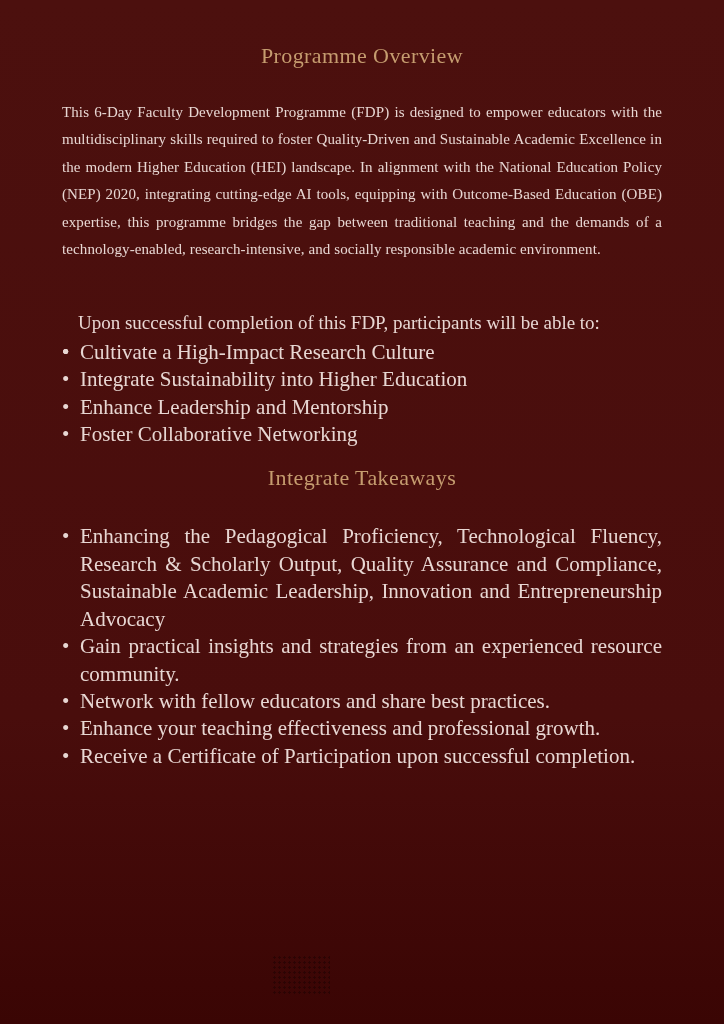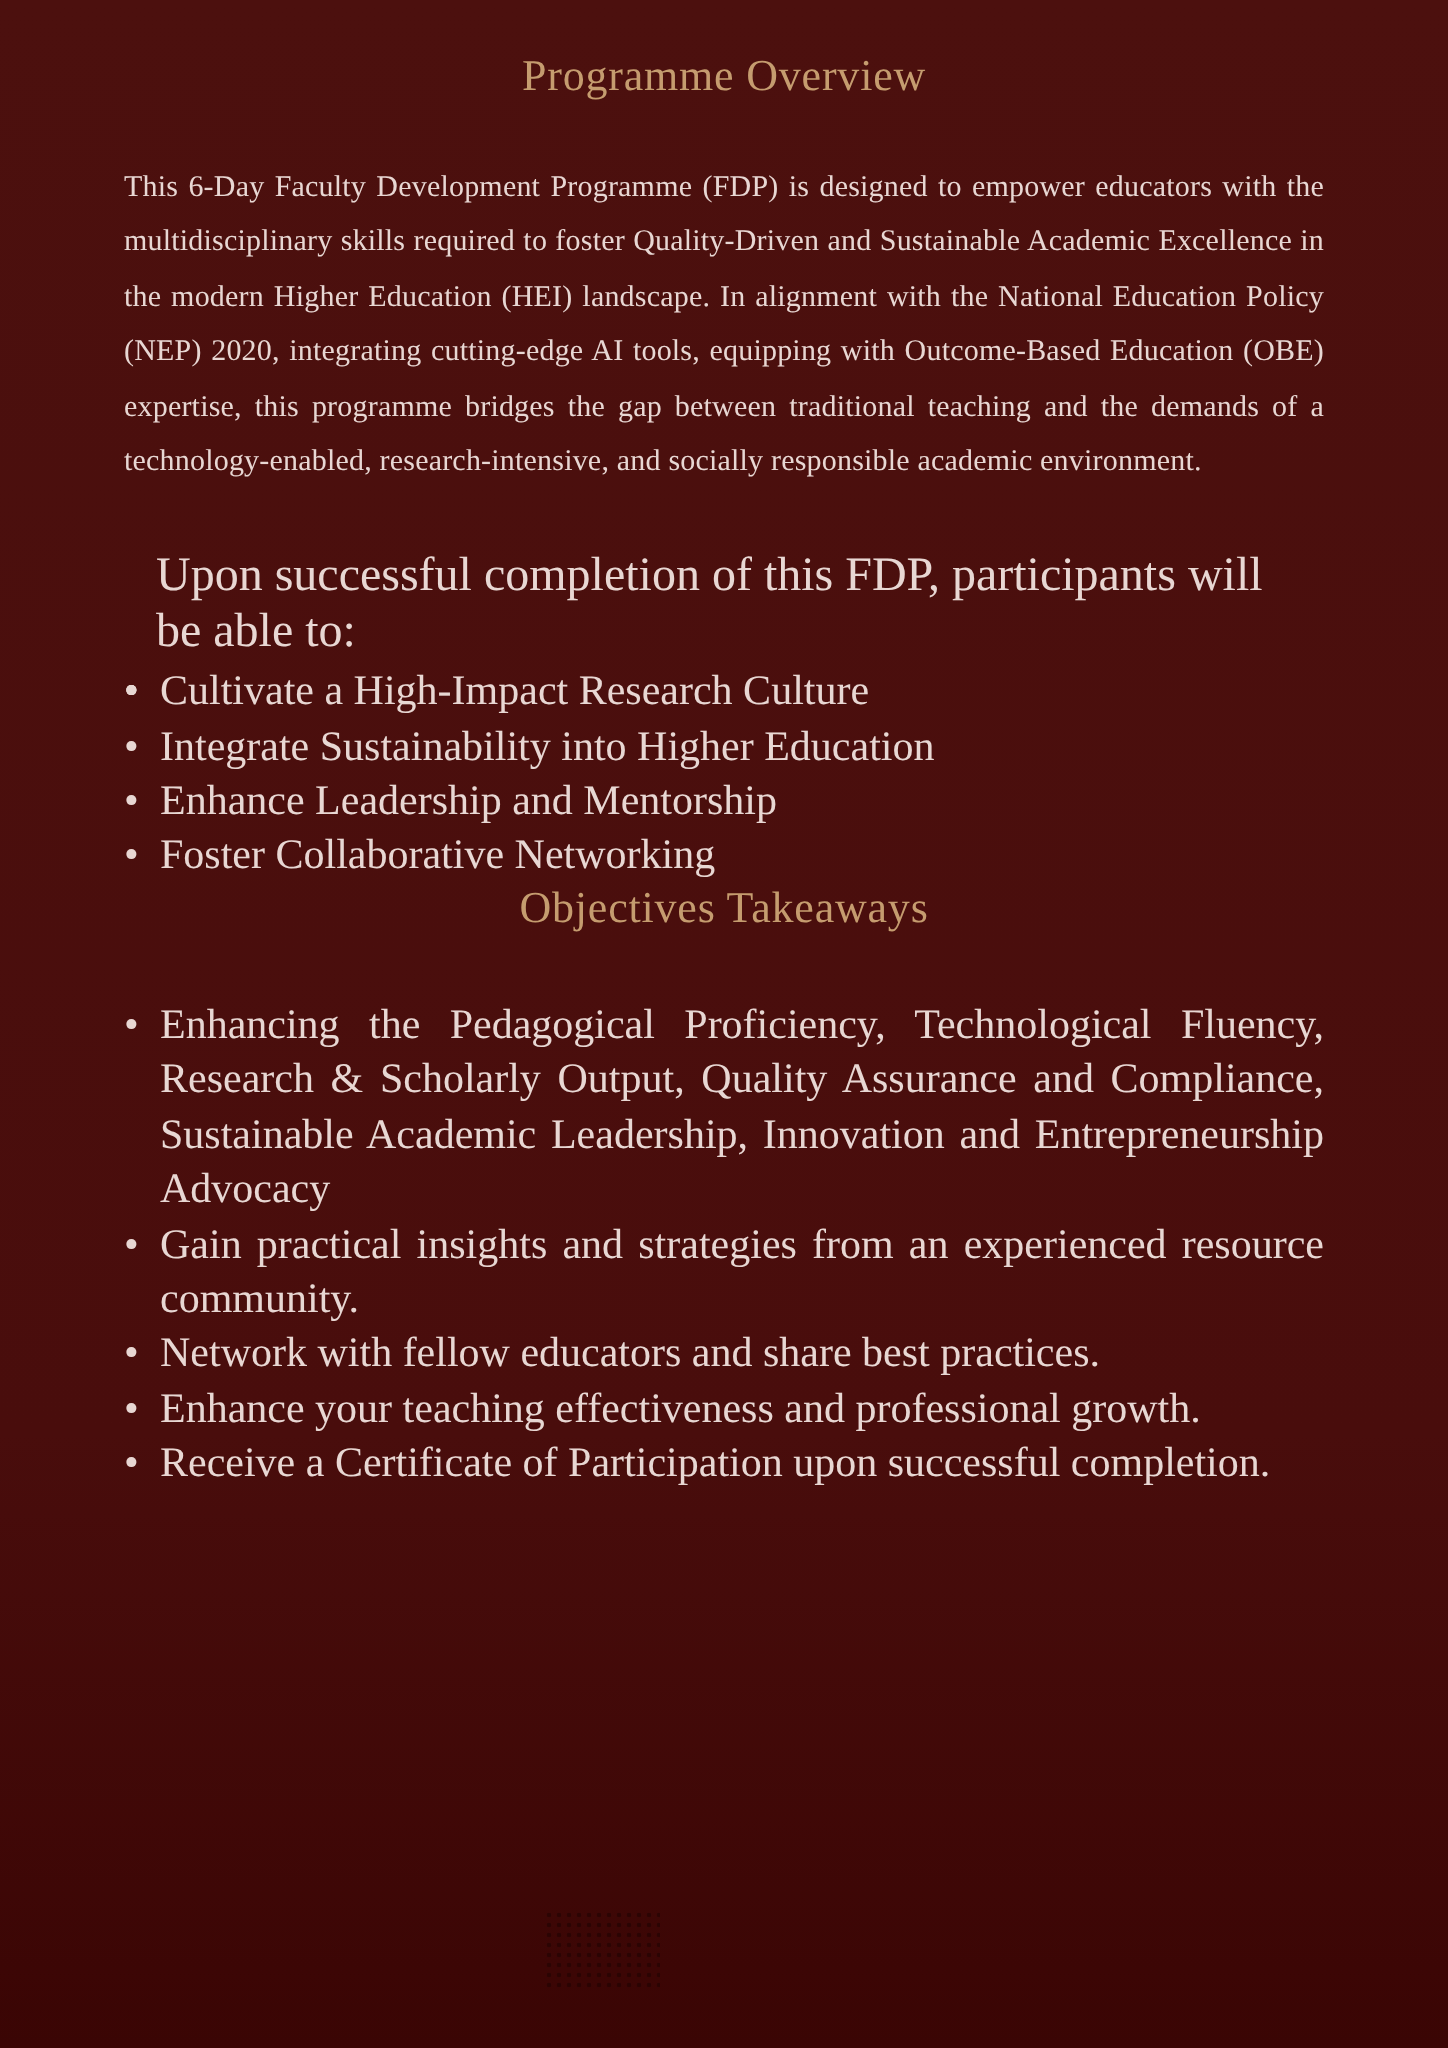--- a/index.html
+++ b/index.html
@@ -16,40 +16,40 @@
     position: relative;
   }
   .page {
     position: relative;
     width: 724px;
     height: 1024px;
     box-sizing: border-box;
     padding-top: 26px;
   }
   h2.section-title {
-    margin: 0;
+    margin: 18px;
     font-size: 22px;
     line-height: 24px;
     font-weight: normal;
     text-align: center;
     color: #c59c6f;
     letter-spacing: 0.4px;
   }
   .overview-body {
     margin: 31px 62px 0 62px;
     font-size: 15px;
     line-height: 27.4px;
     text-align: justify;
     letter-spacing: 0.1px;
   }
   .objectives-title { margin-top: 8px; }
   .objectives-intro {
-    margin: 30px 70px 0 78px;
+    margin: 46px 70px 0 78px;
     max-width: 562px;
-    font-size: 24px;
+    font-size: 19px;
     line-height: 27.4px;
     text-align: left;
   }
   ul.bullet-list {
     list-style: none;
     margin: 2px 62px 0 62px;
     padding: 0;
   }
   ul.bullet-list li {
     position: relative;
@@ -94,21 +94,21 @@
 
   <ul class="bullet-list objectives-list">
     <li><span class="blt">•</span></li>
     <li><span class="blt">•</span></li>
     <li><span class="blt">•</span><span>Cultivate a High-Impact Research Culture</span></li>
     <li><span class="blt">•</span><span>Integrate Sustainability into Higher Education</span></li>
     <li><span class="blt">•</span><span>Enhance Leadership and Mentorship</span></li>
     <li><span class="blt">•</span><span>Foster Collaborative Networking</span></li>
   </ul>
 
-  <h2 class="section-title takeaways-title">Objectives Takeaways</h2>
+  <h2 class="section-title takeaways-title">Integrate Takeaways</h2>
 
   <ul class="bullet-list takeaways-list">
     <li><span class="blt">•</span><span>Enhancing the Pedagogical Proficiency, Technological Fluency, Research &amp; Scholarly Output, Quality Assurance and Compliance, Sustainable Academic Leadership, Innovation and Entrepreneurship Advocacy</span></li>
     <li><span class="blt">•</span><span>Gain practical insights and strategies from an experienced resource community.</span></li>
     <li><span class="blt">•</span><span>Network with fellow educators and share best practices.</span></li>
     <li><span class="blt">•</span><span>Enhance your teaching effectiveness and professional growth.</span></li>
     <li><span class="blt">•</span><span>Receive a Certificate of Participation upon successful completion.</span></li>
   </ul>
 
   <div class="watermark-dots"></div>

